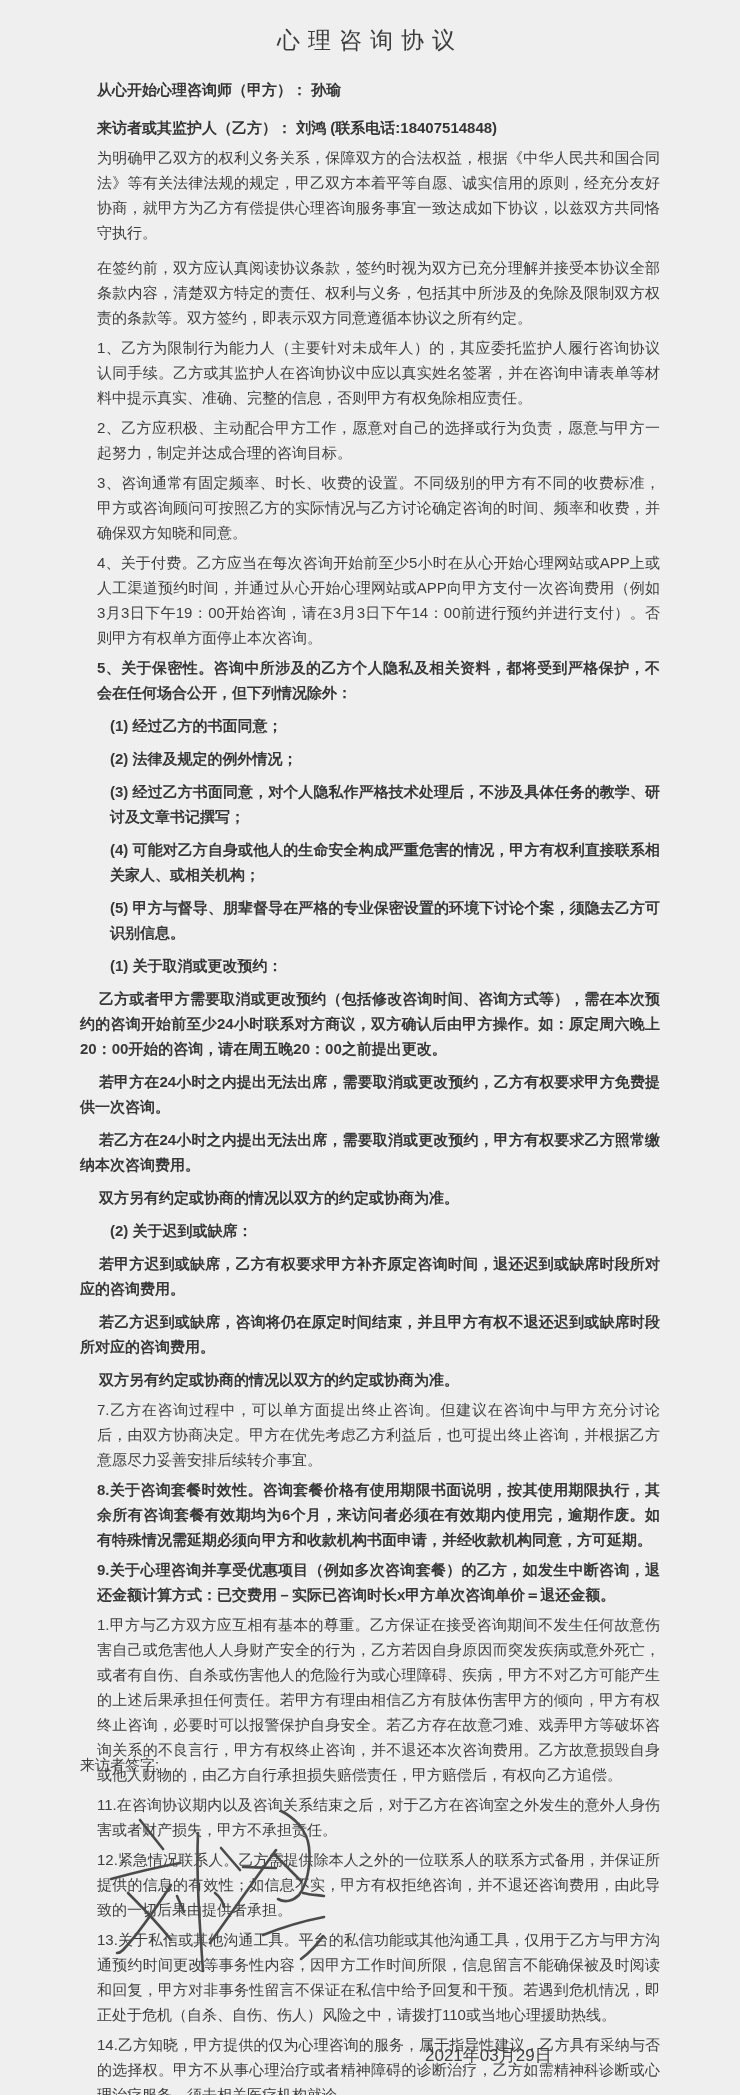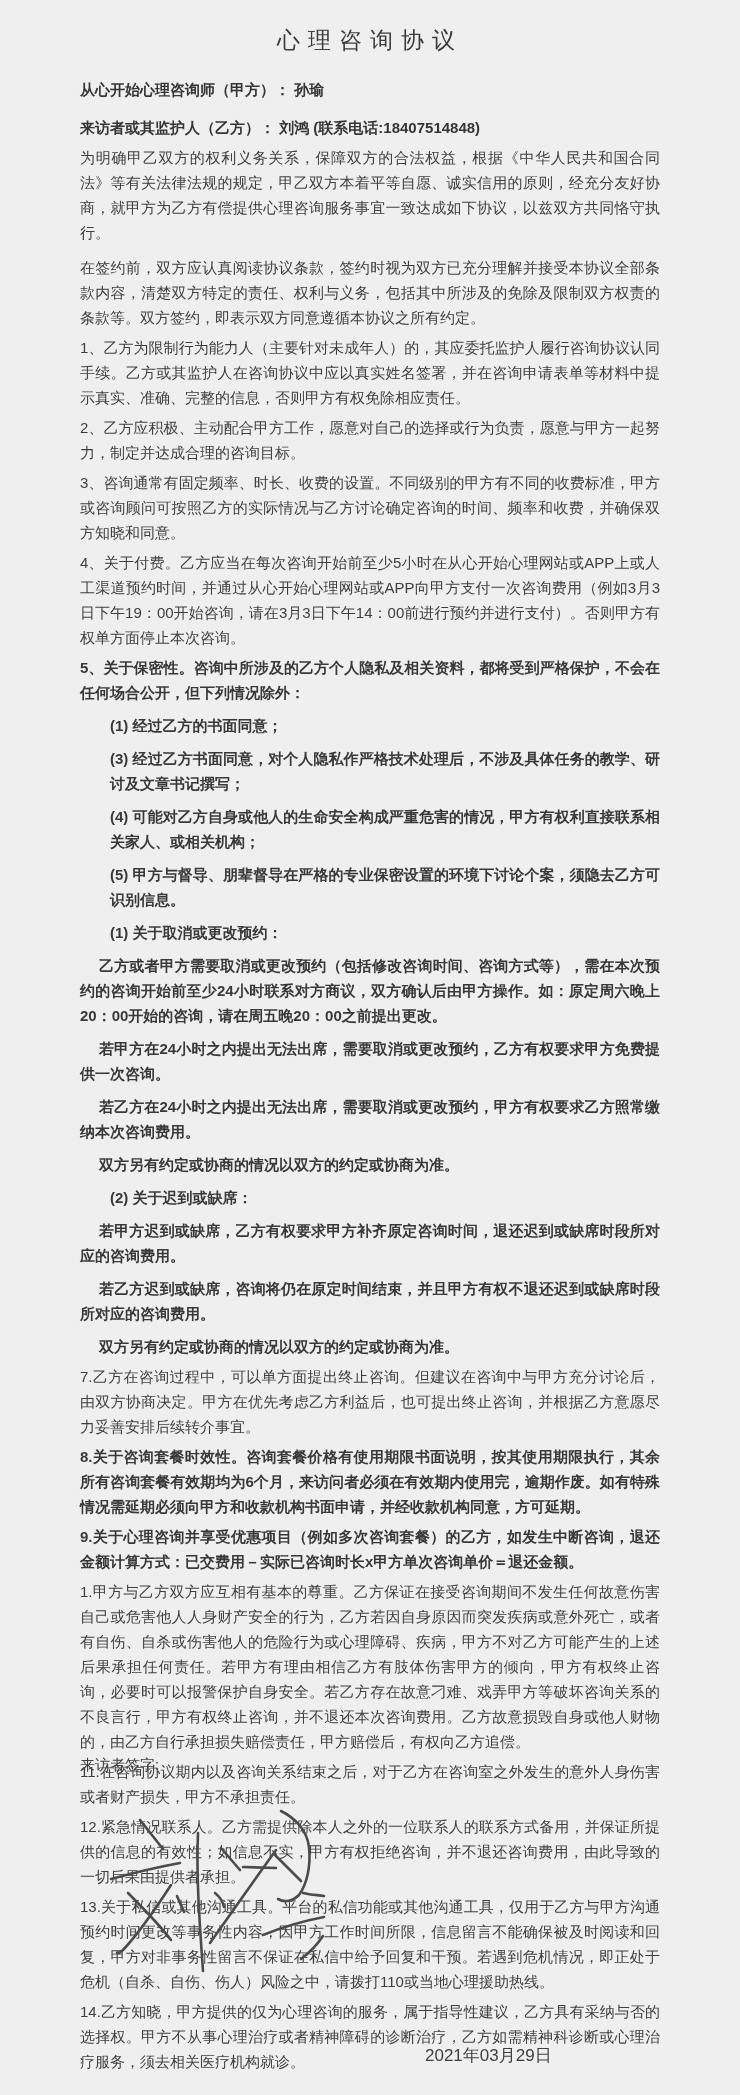--- a/index.html
+++ b/index.html
@@ -18,21 +18,21 @@
     margin: 18px;
     padding-top: 7px;
     font-size: 23px;
     line-height: 30px;
     font-weight: 400;
     letter-spacing: 8px;
     text-align: center;
     color: #3c3c3c;
   }
   .p {
-    margin: 5px 0 0 0;
+    margin: 5px 0 0 17px;
     font-size: 15px;
     line-height: 25px;
     text-align: justify;
   }
   .party { font-weight: bold; color: #353535; }
   .party-a { margin-top: 22px; }
   .party-b { margin-top: 13px; }
   .first-body { margin-top: 10px; }
   .bold { font-weight: bold; color: #383838; }
   .sub { margin: 8px 0 0 30px; }
@@ -77,20 +77,21 @@
   <p class="p">为明确甲乙双方的权利义务关系，保障双方的合法权益，根据《中华人民共和国合同法》等有关法律法规的规定，甲乙双方本着平等自愿、诚实信用的原则，经充分友好协商，就甲方为乙方有偿提供心理咨询服务事宜一致达成如下协议，以兹双方共同恪守执行。</p>
   <p class="p first-body">在签约前，双方应认真阅读协议条款，签约时视为双方已充分理解并接受本协议全部条款内容，清楚双方特定的责任、权利与义务，包括其中所涉及的免除及限制双方权责的条款等。双方签约，即表示双方同意遵循本协议之所有约定。</p>
 
   <p class="p">1、乙方为限制行为能力人（主要针对未成年人）的，其应委托监护人履行咨询协议认同手续。乙方或其监护人在咨询协议中应以真实姓名签署，并在咨询申请表单等材料中提示真实、准确、完整的信息，否则甲方有权免除相应责任。</p>
   <p class="p">2、乙方应积极、主动配合甲方工作，愿意对自己的选择或行为负责，愿意与甲方一起努力，制定并达成合理的咨询目标。</p>
   <p class="p">3、咨询通常有固定频率、时长、收费的设置。不同级别的甲方有不同的收费标准，甲方或咨询顾问可按照乙方的实际情况与乙方讨论确定咨询的时间、频率和收费，并确保双方知晓和同意。</p>
   <p class="p">4、关于付费。乙方应当在每次咨询开始前至少5小时在从心开始心理网站或APP上或人工渠道预约时间，并通过从心开始心理网站或APP向甲方支付一次咨询费用（例如3月3日下午19：00开始咨询，请在3月3日下午14：00前进行预约并进行支付）。否则甲方有权单方面停止本次咨询。</p>
 
   <p class="p bold">5、关于保密性。咨询中所涉及的乙方个人隐私及相关资料，都将受到严格保护，不会在任何场合公开，但下列情况除外：</p>
   <p class="p bold sub">(1) 经过乙方的书面同意；</p>
+  <p class="p bold sub">(2) 法律及规定的例外情况；</p>
   <p class="p bold sub">(3) 经过乙方书面同意，对个人隐私作严格技术处理后，不涉及具体任务的教学、研讨及文章书记撰写；</p>
   <p class="p bold sub">(4) 可能对乙方自身或他人的生命安全构成严重危害的情况，甲方有权利直接联系相关家人、或相关机构；</p>
   <p class="p bold sub">(5) 甲方与督导、朋辈督导在严格的专业保密设置的环境下讨论个案，须隐去乙方可识别信息。</p>
 
   <p class="p bold sub">(1) 关于取消或更改预约：</p>
   <p class="p bold inner">乙方或者甲方需要取消或更改预约（包括修改咨询时间、咨询方式等），需在本次预约的咨询开始前至少24小时联系对方商议，双方确认后由甲方操作。如：原定周六晚上20：00开始的咨询，请在周五晚20：00之前提出更改。</p>
   <p class="p bold inner">若甲方在24小时之内提出无法出席，需要取消或更改预约，乙方有权要求甲方免费提供一次咨询。</p>
   <p class="p bold inner">若乙方在24小时之内提出无法出席，需要取消或更改预约，甲方有权要求乙方照常缴纳本次咨询费用。</p>
   <p class="p bold inner">双方另有约定或协商的情况以双方的约定或协商为准。</p>
   <p class="p bold sub">(2) 关于迟到或缺席：</p>

